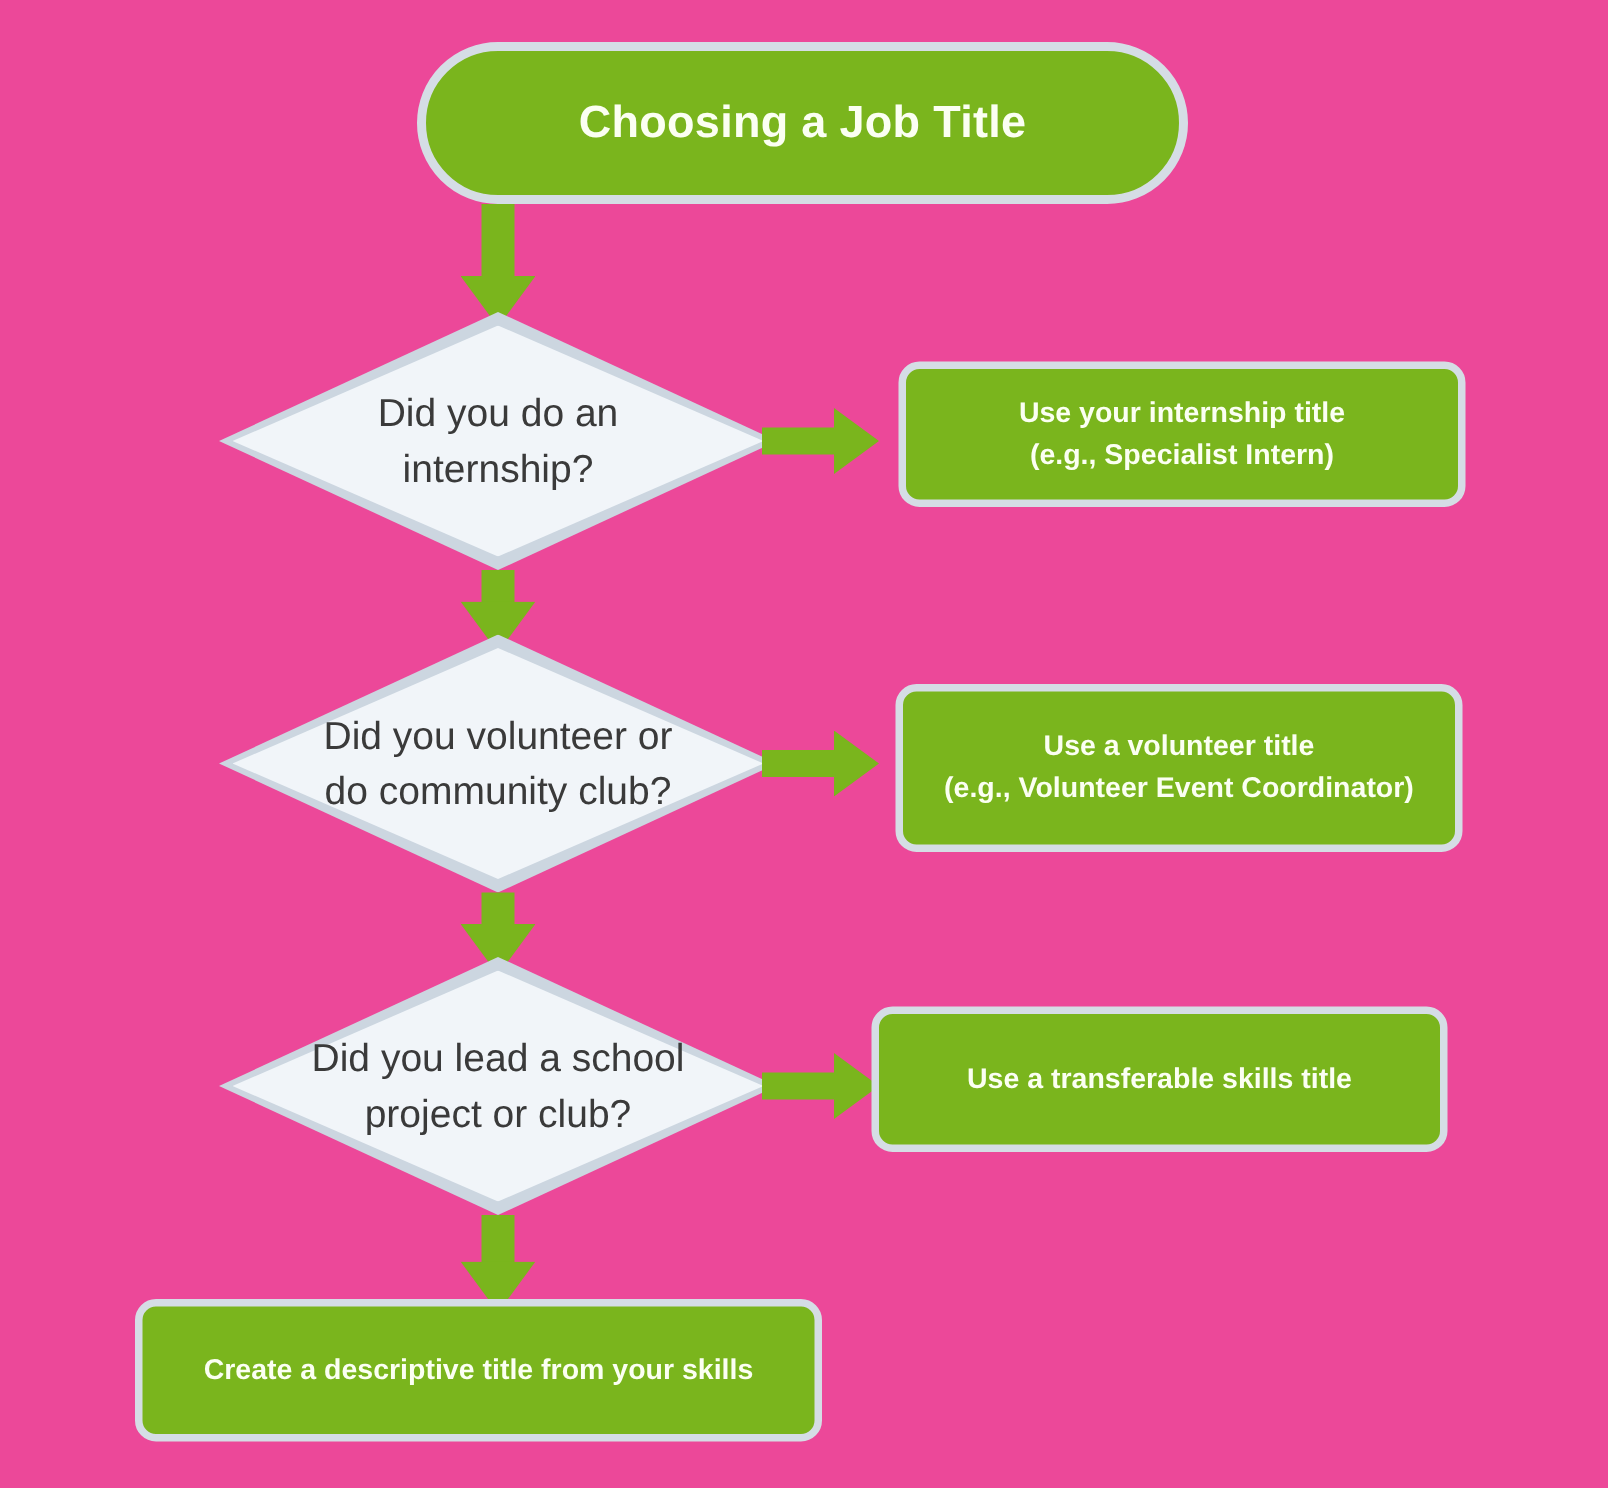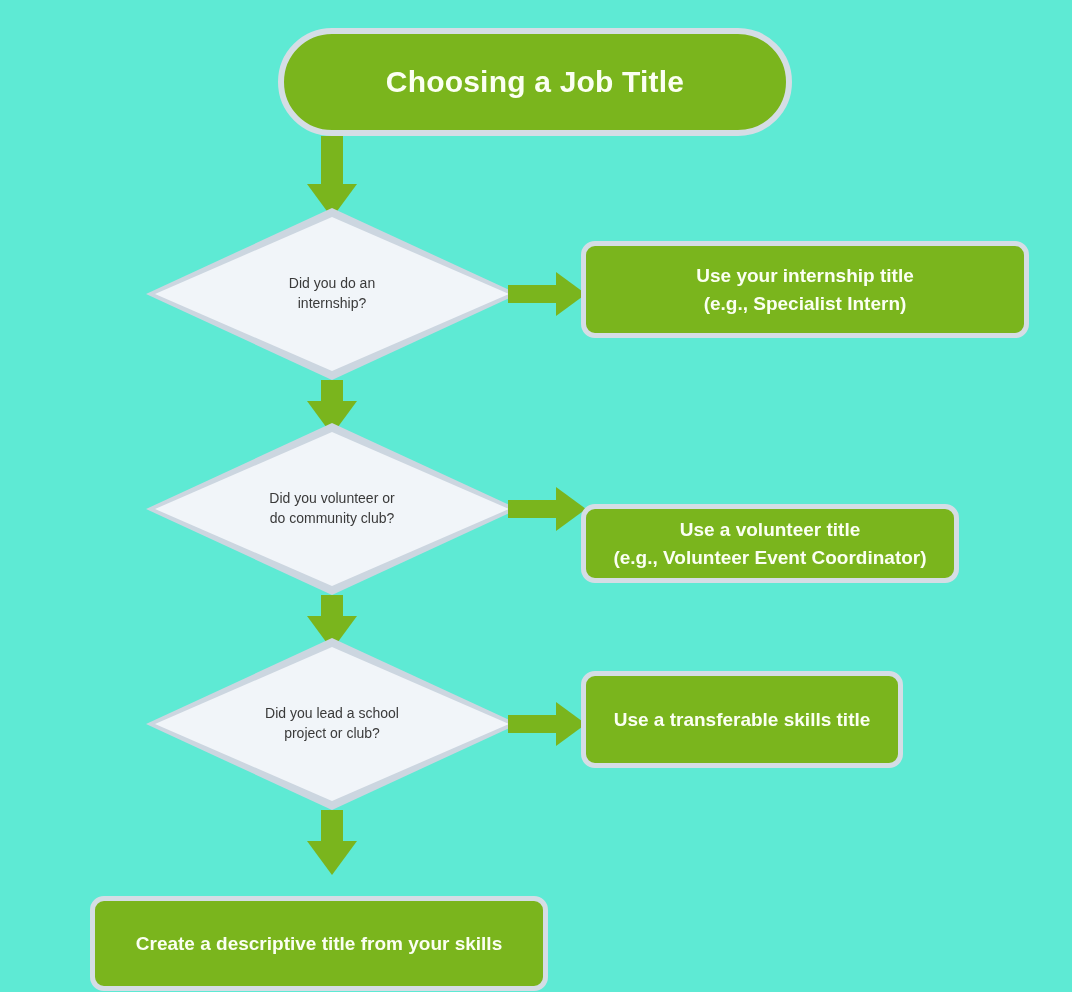--- a/index.html
+++ b/index.html
@@ -7,21 +7,21 @@
     padding: 0;
     background: #ffffff;
   }
   body {
     font-family: "Liberation Sans", sans-serif;
   }
   #canvas {
     position: relative;
     width: 1072px;
     height: 992px;
-    background: #5eead4;
+    background: #ec4899;
     overflow: hidden;
   }
 
   
   .title-pill {
     position: absolute;
     left: 278px;
     top: 28px;
     width: 514px;
     height: 108px;
@@ -63,21 +63,21 @@
     clip-path: polygon(50% 0%, 100% 50%, 50% 100%, 0% 50%);
   }
   .diamond .label {
     position: absolute;
     inset: 0;
     display: flex;
     align-items: center;
     justify-content: center;
     text-align: center;
     color: #3a3a3a;
-    font-size: 14px;
+    font-size: 26px;
     line-height: 1.42;
     padding: 0 58px;
     box-sizing: border-box;
   }
 
   
   .result-box {
     position: absolute;
     box-sizing: border-box;
     background: #7ab51d;
@@ -155,21 +155,21 @@
         <span>internship?</span>
       </div>
     </div>
   </div>
 
   <div class="arrow-h" style="left:508px; top:272px; width:78px; height:44px;">
     <div class="h-stem" style="width:56px;"></div>
     <div class="h-head" style="left:48px;"></div>
   </div>
 
-  <div class="result-box" style="left:581px; top:241px; width:448px; height:97px;">
+  <div class="result-box" style="left:599px; top:241px; width:378px; height:97px;">
     <div>
       <span>Use your internship title</span><br>
       <span>(e.g., Specialist Intern)</span>
     </div>
   </div>
 
   <div class="arrow-v" style="left:307px; top:380px; width:50px; height:55px;">
     <div class="v-stem" style="height:26px;"></div>
     <div class="v-head" style="top:21px;"></div>
   </div>
@@ -183,21 +183,21 @@
         <span>do community club?</span>
       </div>
     </div>
   </div>
 
   <div class="arrow-h" style="left:508px; top:487px; width:78px; height:44px;">
     <div class="h-stem" style="width:56px;"></div>
     <div class="h-head" style="left:48px;"></div>
   </div>
 
-  <div class="result-box" style="left:581px; top:456px; width:378px; height:79px;margin-top:48px;">
+  <div class="result-box" style="left:597px; top:456px; width:378px; height:112px;">
     <div>
       <span>Use a volunteer title</span><br>
       <span>(e.g., Volunteer Event Coordinator)</span>
     </div>
   </div>
 
   <div class="arrow-v" style="left:307px; top:595px; width:50px; height:55px;">
     <div class="v-stem" style="height:26px;"></div>
     <div class="v-head" style="top:21px;"></div>
   </div>
@@ -211,30 +211,30 @@
         <span>project or club?</span>
       </div>
     </div>
   </div>
 
   <div class="arrow-h" style="left:508px; top:702px; width:78px; height:44px;">
     <div class="h-stem" style="width:56px;"></div>
     <div class="h-head" style="left:48px;"></div>
   </div>
 
-  <div class="result-box" style="left:581px; top:671px; width:322px; height:97px;">
+  <div class="result-box" style="left:581px; top:671px; width:384px; height:97px;">
     <div>
       <span>Use a transferable skills title</span><br>
     </div>
   </div>
 
   <div class="arrow-v" style="left:307px; top:810px; width:50px; height:66px;">
     <div class="v-stem" style="height:36px;"></div>
     <div class="v-head" style="top:31px;"></div>
   </div>
 
-  <div class="result-box" style="left:90px; top:896px; width:458px; height:95px;">
+  <div class="result-box" style="left:90px; top:866px; width:458px; height:95px;">
     <div>
       <span>Create a descriptive title from your skills</span><br>
     </div>
   </div>
 
 </div>
 
 </body></html>

